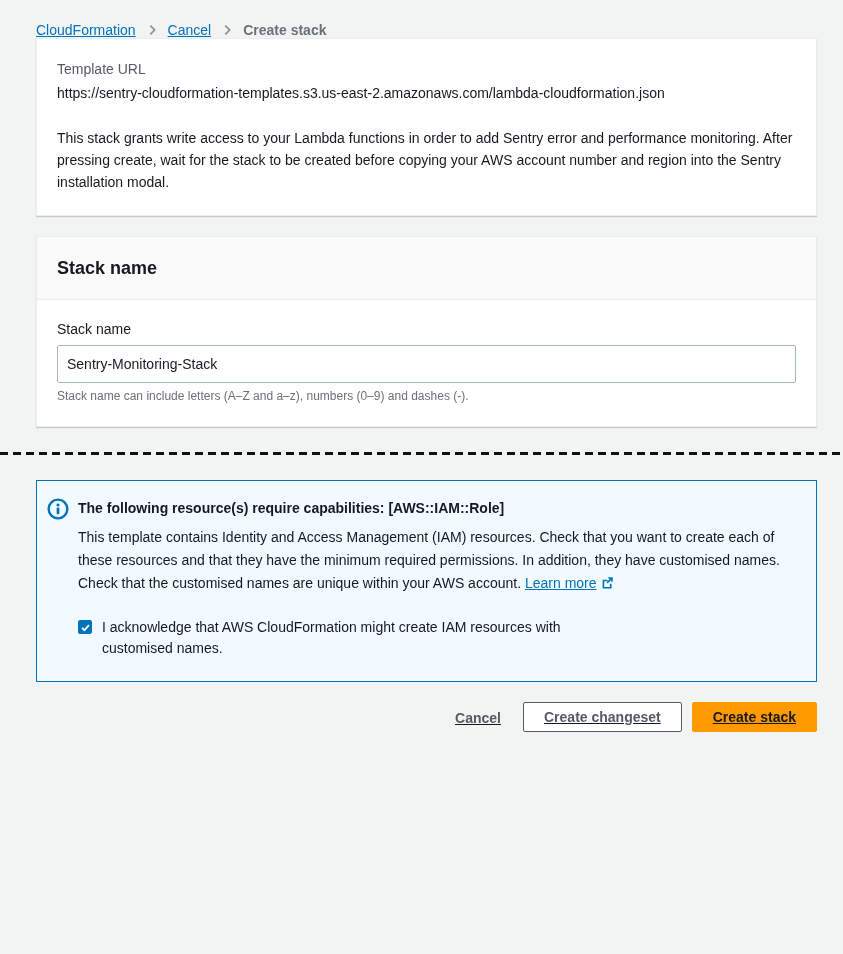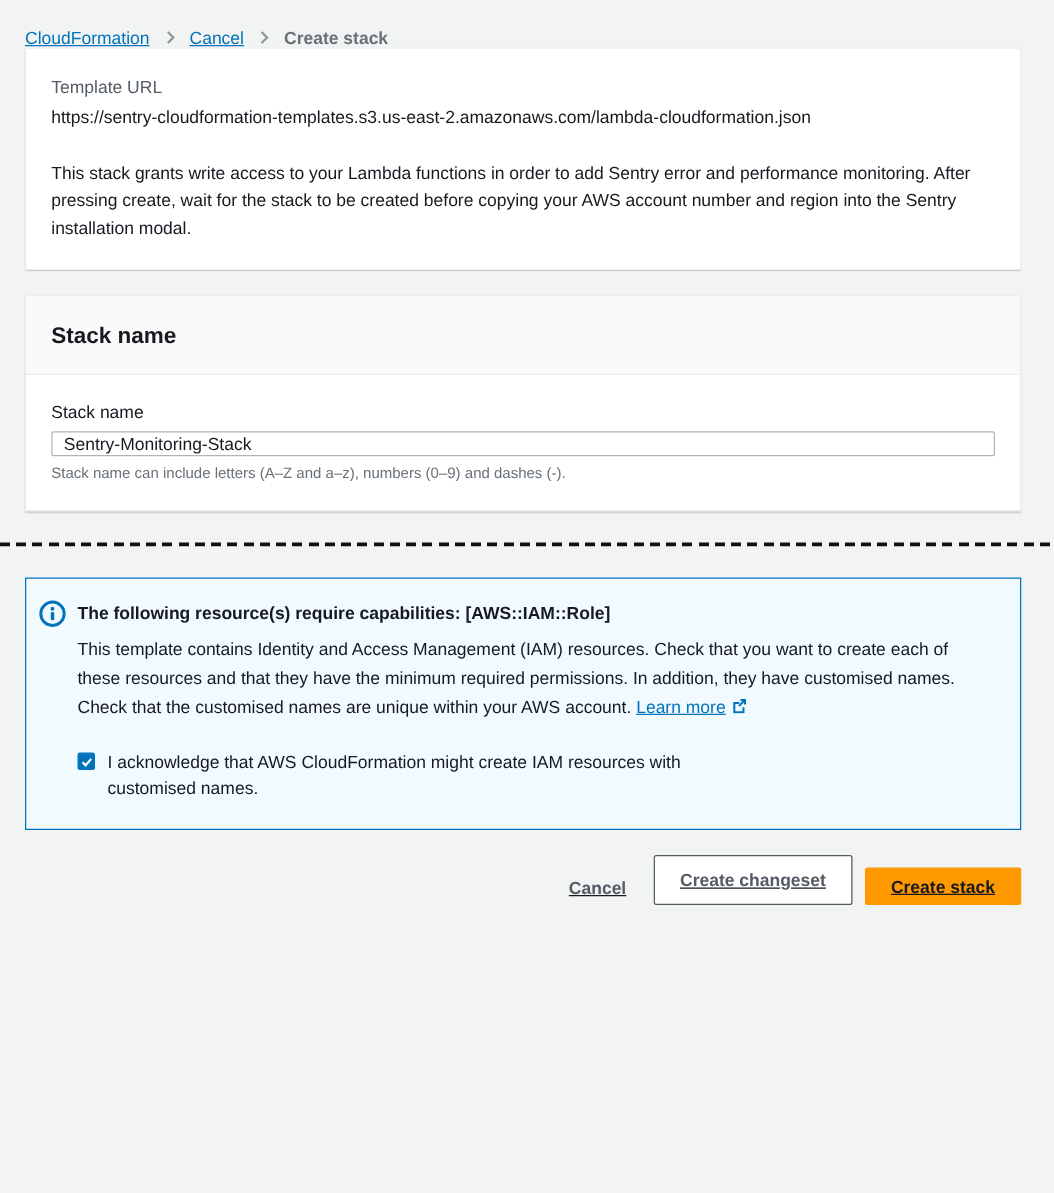--- a/index.html
+++ b/index.html
@@ -3,21 +3,21 @@
 <meta charset="utf-8">
 <style>
   * { box-sizing: border-box; }
   html, body { margin: 0; padding: 0; }
   body {
     width: 843px; height: 954px; overflow: hidden;
     background: #f2f3f3;
     font-family: "Liberation Sans", sans-serif;
     font-size: 14px; color: #16191f;
   }
-  .content { padding-left: 20px; padding-right: 26px; }
+  .content { padding-left: 36px; padding-right: 26px; }
 
   
   .breadcrumb { display: flex; align-items: center; padding-top: 22px; font-size: 14px; }
   .breadcrumb a { color: #0073bb; text-decoration: underline; cursor: pointer; }
   .crumb-sep { margin: 0 9px; display: inline-flex; align-items: center; }
   .crumb-current { color: #687078; font-weight: 700; }
 
   
   h1.page-title { font-size: 28px; font-weight: 500; color: #16191f; margin: 24px 0 22px 0; letter-spacing: 0; }
 
@@ -34,21 +34,21 @@
   .card-header h2 { margin: 0; font-size: 18px; font-weight: 700; line-height: 22px; color: #16191f; }
   .card-body { padding: 20px 20px 22px 20px; }
 
   .field-label { color: #545b64; line-height: 20px; margin-bottom: 4px; }
   .field-value { color: #16191f; line-height: 20px; }
   .field-block + .field-block { margin-top: 24px; }
   .desc { line-height: 22px; }
 
   .input-label { color: #16191f; line-height: 18px; margin-bottom: 7px; }
   input.text-input {
-    width: 100%; height: 20px; padding: 4px 9px;
+    width: 100%; height: 38px; padding: 4px 9px;
     font-family: "Liberation Sans", sans-serif; font-size: 14px; color: #16191f;
     border: 1px solid #aab7b8; border-radius: 2px; background: #fff; outline: none;
   }
   .hint { font-size: 12px; color: #687078; margin-top: 5px; line-height: 16px; }
 
   
   .dashed-divider {
     height: 3px; margin-top: 25px;
     background: repeating-linear-gradient(90deg, #111 0 8px, transparent 8px 13px);
   }
@@ -74,21 +74,21 @@
     flex: 0 0 14px; width: 14px; height: 14px; margin-top: 3px; margin-right: 10px;
     background: #0073bb; border: 1px solid #0073bb; border-radius: 2px;
     display: inline-flex; align-items: center; justify-content: center;
   }
   .ack-label { font-weight: 400; line-height: 21px; max-width: 520px; }
 
   
   .actions { display: flex; justify-content: flex-end; align-items: flex-end; margin-top: 20px; text-decoration: underline; }
   .btn { font-family: "Liberation Sans", sans-serif; font-size: 14px; font-weight: 700; border-radius: 2px; cursor: pointer; line-height: 16px; }
   .btn-link { background: transparent; border: none; color: #545b64; padding: 6px 4px; margin-right: 18px; }
-  .btn-normal { background: #ffffff; border: 1px solid #545b64; color: #545b64; height: 40px; padding: 0 20px; margin-right: 10px; }
+  .btn-normal { background: #ffffff; border: 1px solid #545b64; color: #545b64; height: 30px; padding: 0 20px; margin-right: 10px; }
   .btn-primary { background: #ff9900; border: 1px solid #ff9900; color: #16191f; height: 30px; padding: 0 20px; }
 </style>
 </head>
 <body>
 
 <div class="content">
 
   <nav class="breadcrumb">
     <a>CloudFormation</a>
     <span class="crumb-sep">

